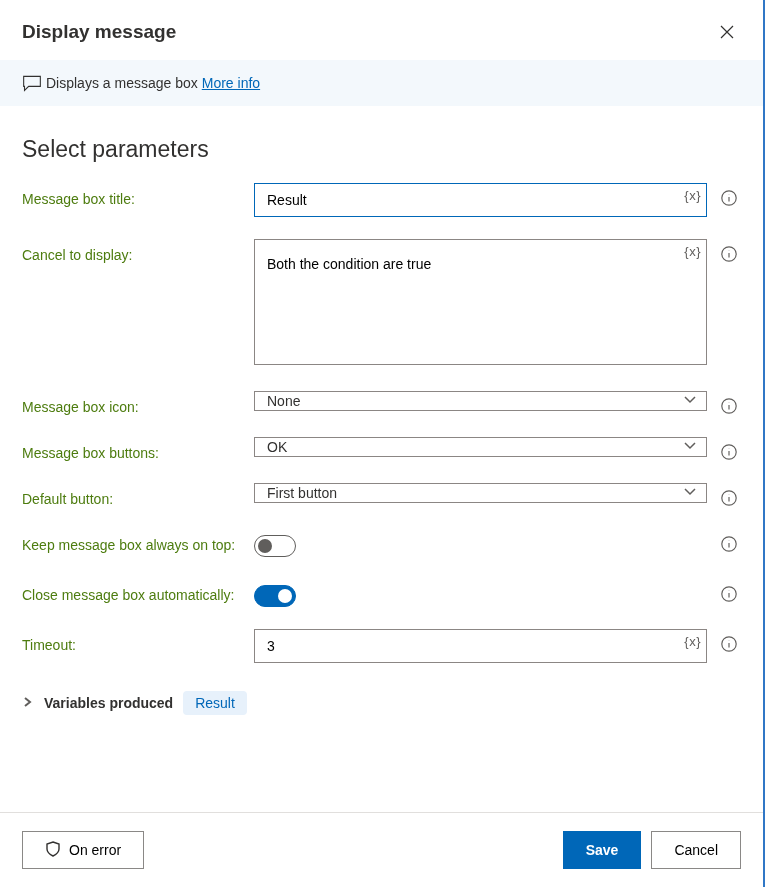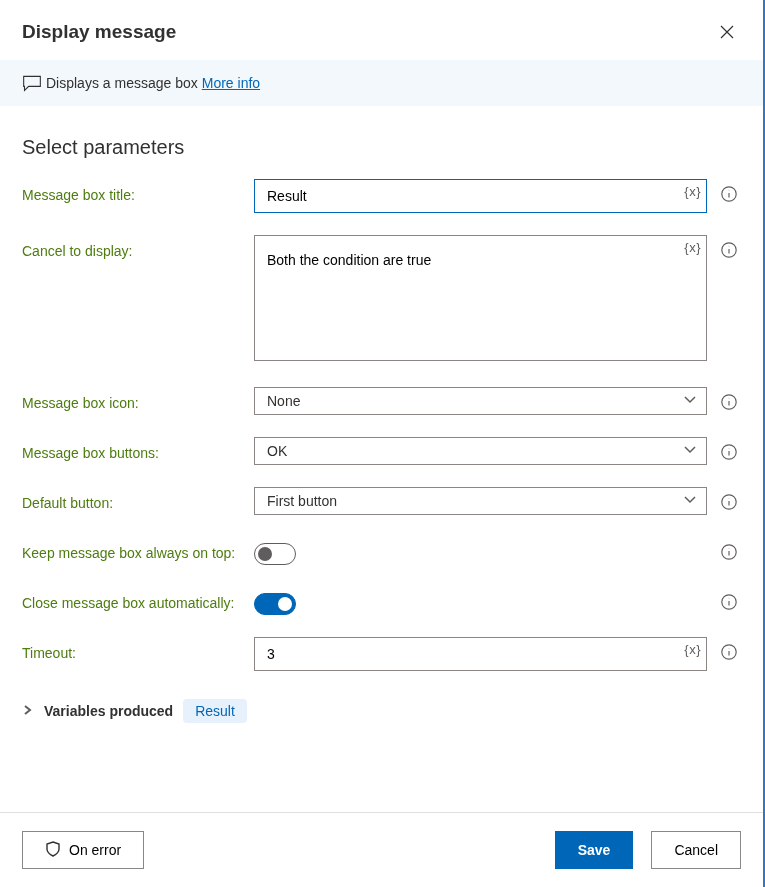--- a/index.html
+++ b/index.html
@@ -5,47 +5,47 @@
   * { box-sizing: border-box; font-family: "Segoe UI", Arial, sans-serif; }
   body { margin:0; background:#fff; color:#323130; width:765px; height:887px; position:relative; border-right: 2px solid #3077c6;}
   .header { display:flex; align-items:center; justify-content:space-between; padding:18px 22px 14px 22px; }
   .header h1 { font-size:19px; font-weight:600; margin:0; }
   .close-btn { width:28px; height:28px; display:flex; align-items:center; justify-content:center; cursor:pointer; }
   .close-btn svg { width:14px; height:14px; stroke:#323130; stroke-width:1.2; }
   .info-banner { background:#f3f8fc; padding:14px 22px; display:flex; align-items:center; gap:4px; font-size:14px; }
   .info-banner svg { width:20px; height:18px; stroke:#323130; stroke-width:1.3; fill:none; flex-shrink:0; }
   .info-banner a { color:#0067b8; text-decoration:underline; }
   .content { padding:20px 22px 10px 22px; }
-  .section-title { font-size:20px; font-weight:400; margin:10px 0 20px 0; color:#323130; }
+  .section-title { font-size:23px; font-weight:400; margin:10px 0 20px 0; color:#323130; }
   .row { display:flex; align-items:flex-start; margin-bottom:22px; }
   .row-label { width:232px; flex-shrink:0; font-size:14px; padding-top:8px; color:#4d7c0f; }
   .row-field { flex:1; display:flex; align-items:flex-start; gap:10px; }
   .input-wrap { position:relative; flex:1; }
   .text-input { width:100%; height:34px; border:1px solid #8b8684; padding:0 34px 0 12px; font-size:14px; background:#fff; }
   .text-input.active { border:1px solid #0067b8; outline:none;}
   .textarea-input { width:100%; height:126px; border:1px solid #8b8684; padding:16px 34px 8px 12px; font-size:14px; resize:none; font-family:inherit; }
   .var-btn { position:absolute; right:6px; top:5px; font-size:13px; color:#605e5c; cursor:pointer; user-select:none; letter-spacing:0.5px;}
-  .select-input { width:100%; height:28px; border:1px solid #8b8684; padding:0 34px 0 12px; font-size:14px; background:#fff; display:flex; align-items:center; justify-content:space-between; cursor:pointer;}
+  .select-input { width:100%; height:20px; border:1px solid #8b8684; padding:0 34px 0 12px; font-size:14px; background:#fff; display:flex; align-items:center; justify-content:space-between; cursor:pointer;}
   .chevron { position:absolute; right:10px; top:50%; transform:translateY(-50%); pointer-events:none;}
   .chevron svg { width:14px; height:14px; stroke:#605e5c; stroke-width:1.5; fill:none; }
   .info-icon { width:24px; flex-shrink:0; display:flex; align-items:center; justify-content:center; padding-top:6px; cursor:pointer;}
   .info-icon svg{ width:18px; height:18px; stroke:#605e5c; stroke-width:1.3; fill:none;}
   .toggle { width:42px; height:22px; border-radius:11px; position:relative; cursor:pointer; margin-top:6px;}
   .toggle.off { border:1px solid #605e5c; background:#fff; }
   .toggle.off .knob { width:14px; height:14px; background:#605e5c; border-radius:50%; position:absolute; left:3px; top:3px; }
   .toggle.on { background:#0067b8; border:1px solid #0067b8;}
   .toggle.on .knob { width:14px; height:14px; background:#fff; border-radius:50%; position:absolute; right:3px; top:3px; }
   .vars-row { display:flex; align-items:center; gap:10px; padding:6px 0 10px 0; font-size:14px; }
   .vars-row .chev-r svg{ width:12px; height:12px; stroke:#605e5c; stroke-width:2; fill:none;}
   .vars-row .vp-label{ font-weight:700;}
   .chip { background:#e7f1fb; color:#0067b8; padding:4px 12px; border-radius:4px; font-size:14px; cursor:pointer;}
   .footer { border-top:1px solid #e1dfdd; position:absolute; bottom:0; left:0; right:0; padding:18px 22px; display:flex; justify-content:space-between; background:#fff;}
   .btn { height:38px; padding:0 22px; font-size:14px; border:1px solid #8a8886; background:#fff; cursor:pointer; display:inline-flex; align-items:center; gap:8px; }
   .btn.primary{ background:#0067b8; border-color:#0067b8; color:#fff; font-weight:600;}
-  .btn-group { display:flex; gap:18px;}
+  .btn-group { display:flex; gap:10px;}
   .shield svg{ width:16px; height:16px; stroke:#323130; stroke-width:1.4; fill:none;}
 </style>
 </head>
 <body>
 
 <div class="header">
   <h1>Display message</h1>
   <div class="close-btn">
     <svg viewBox="0 0 14 14">
         <path d="M1 1 L13 13 M13 1 L1 13" fill="none"></path>

